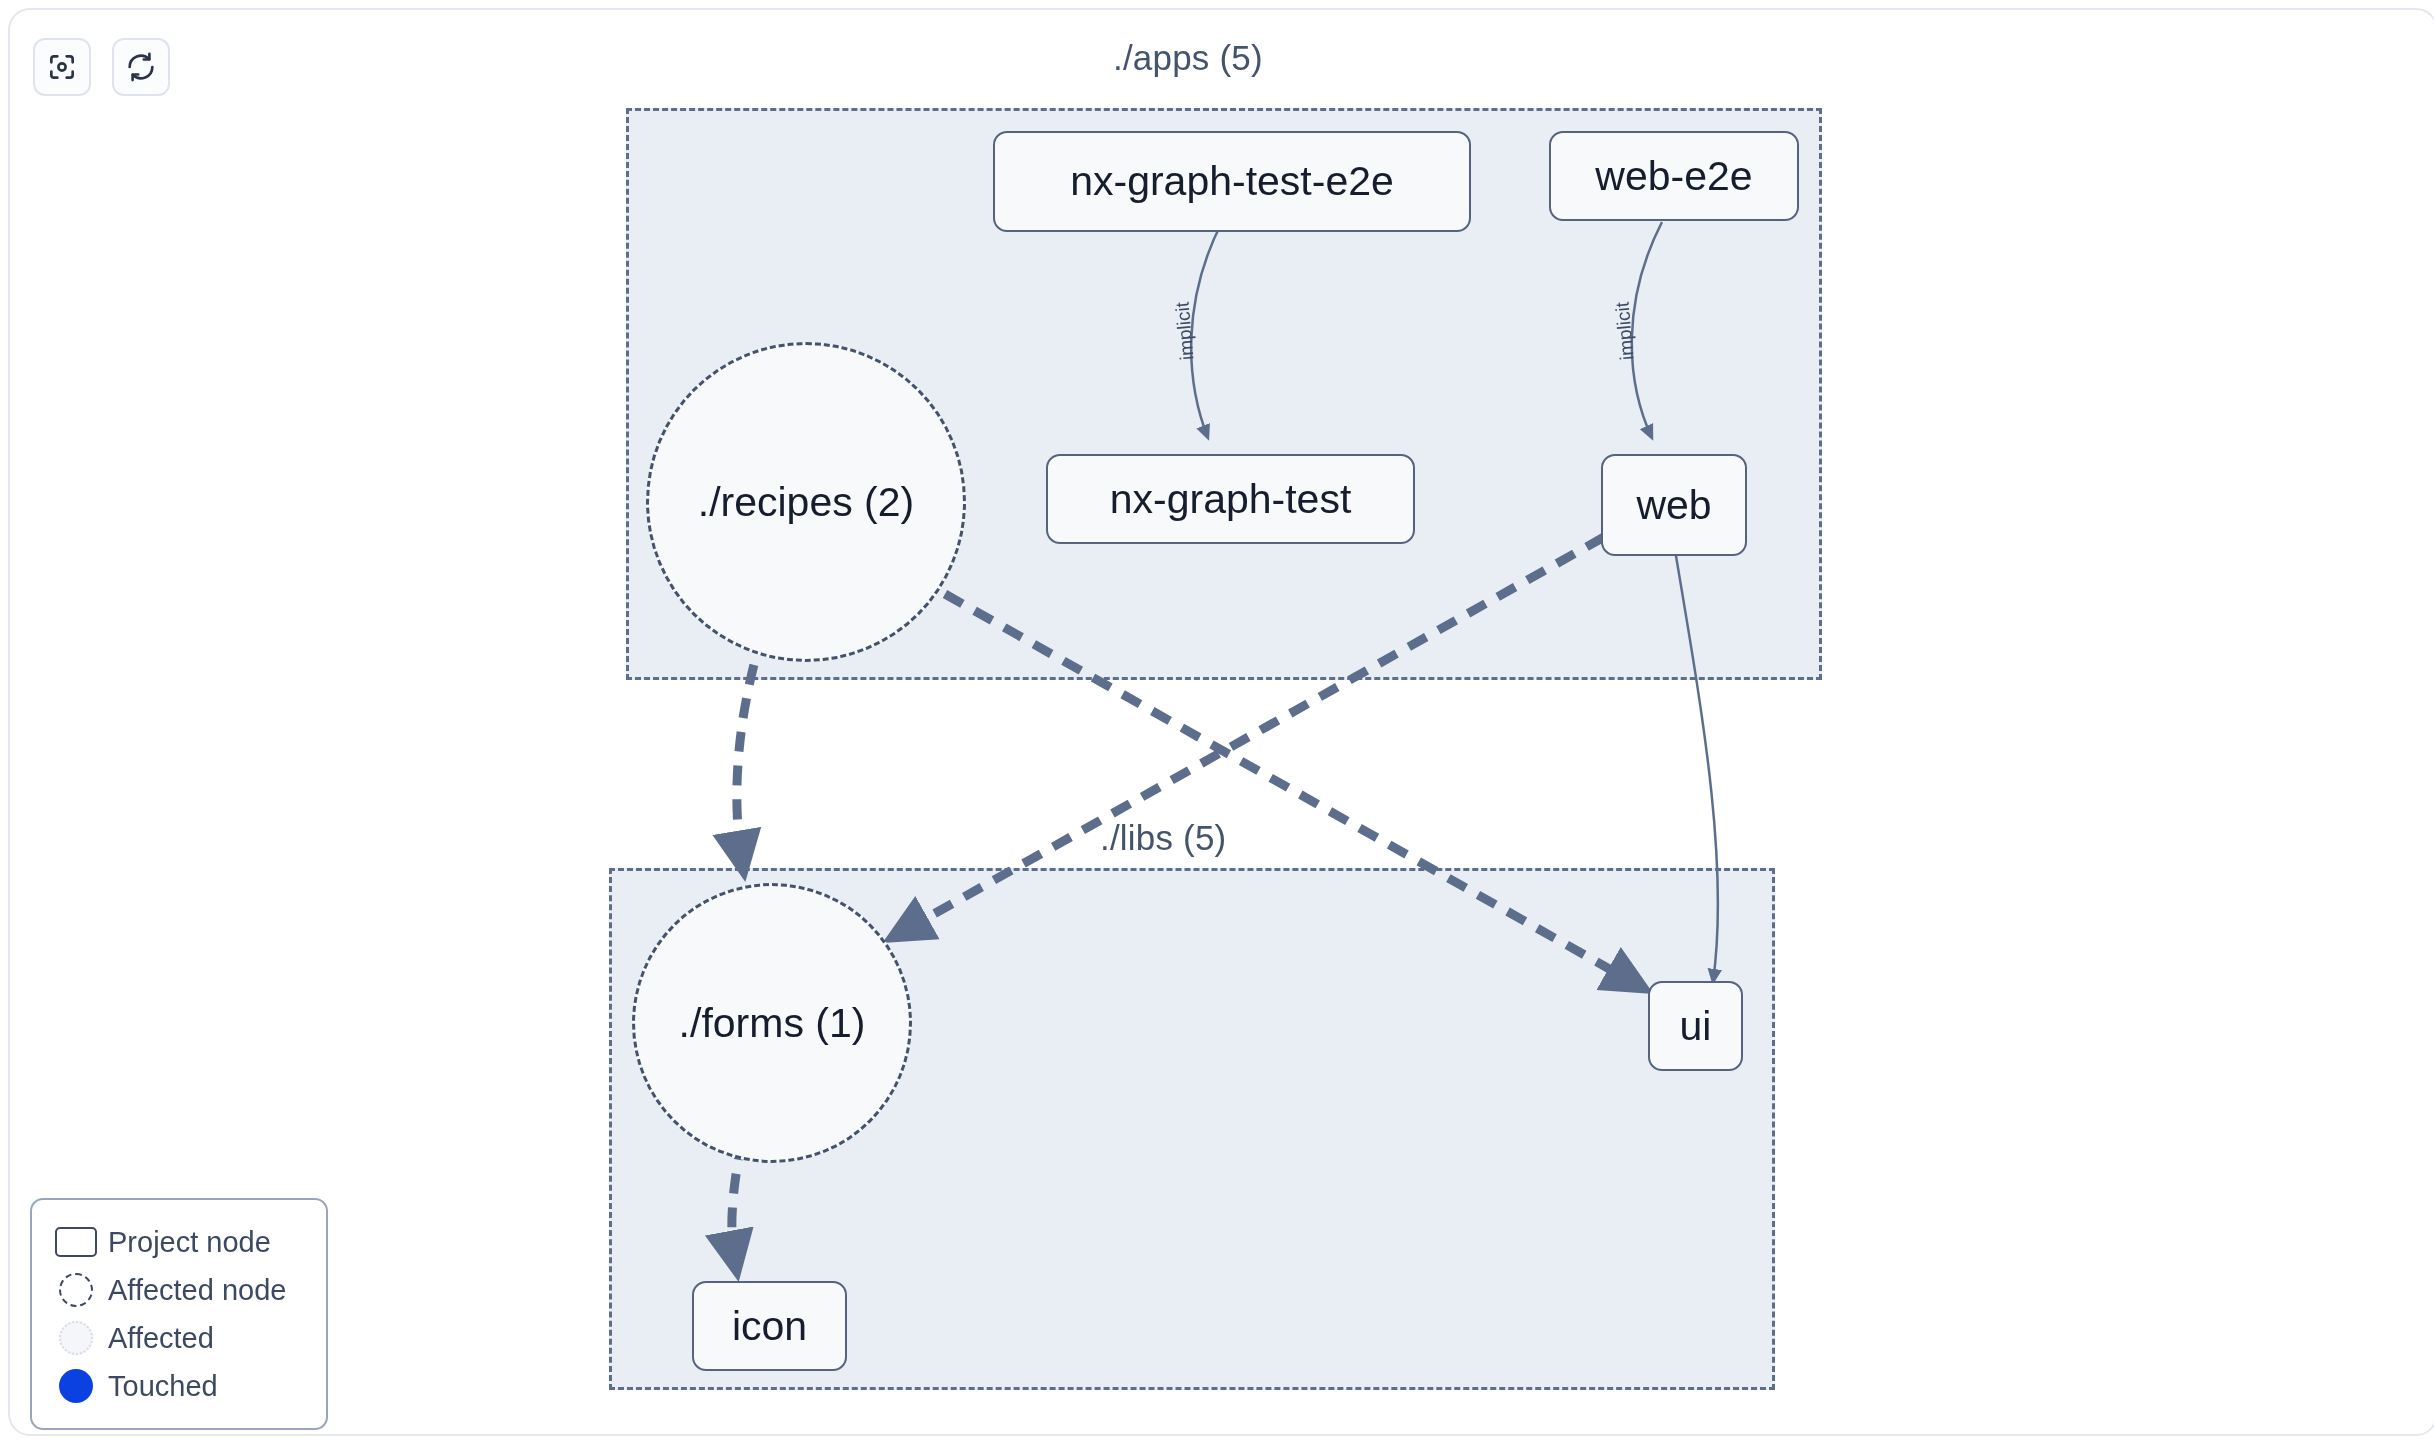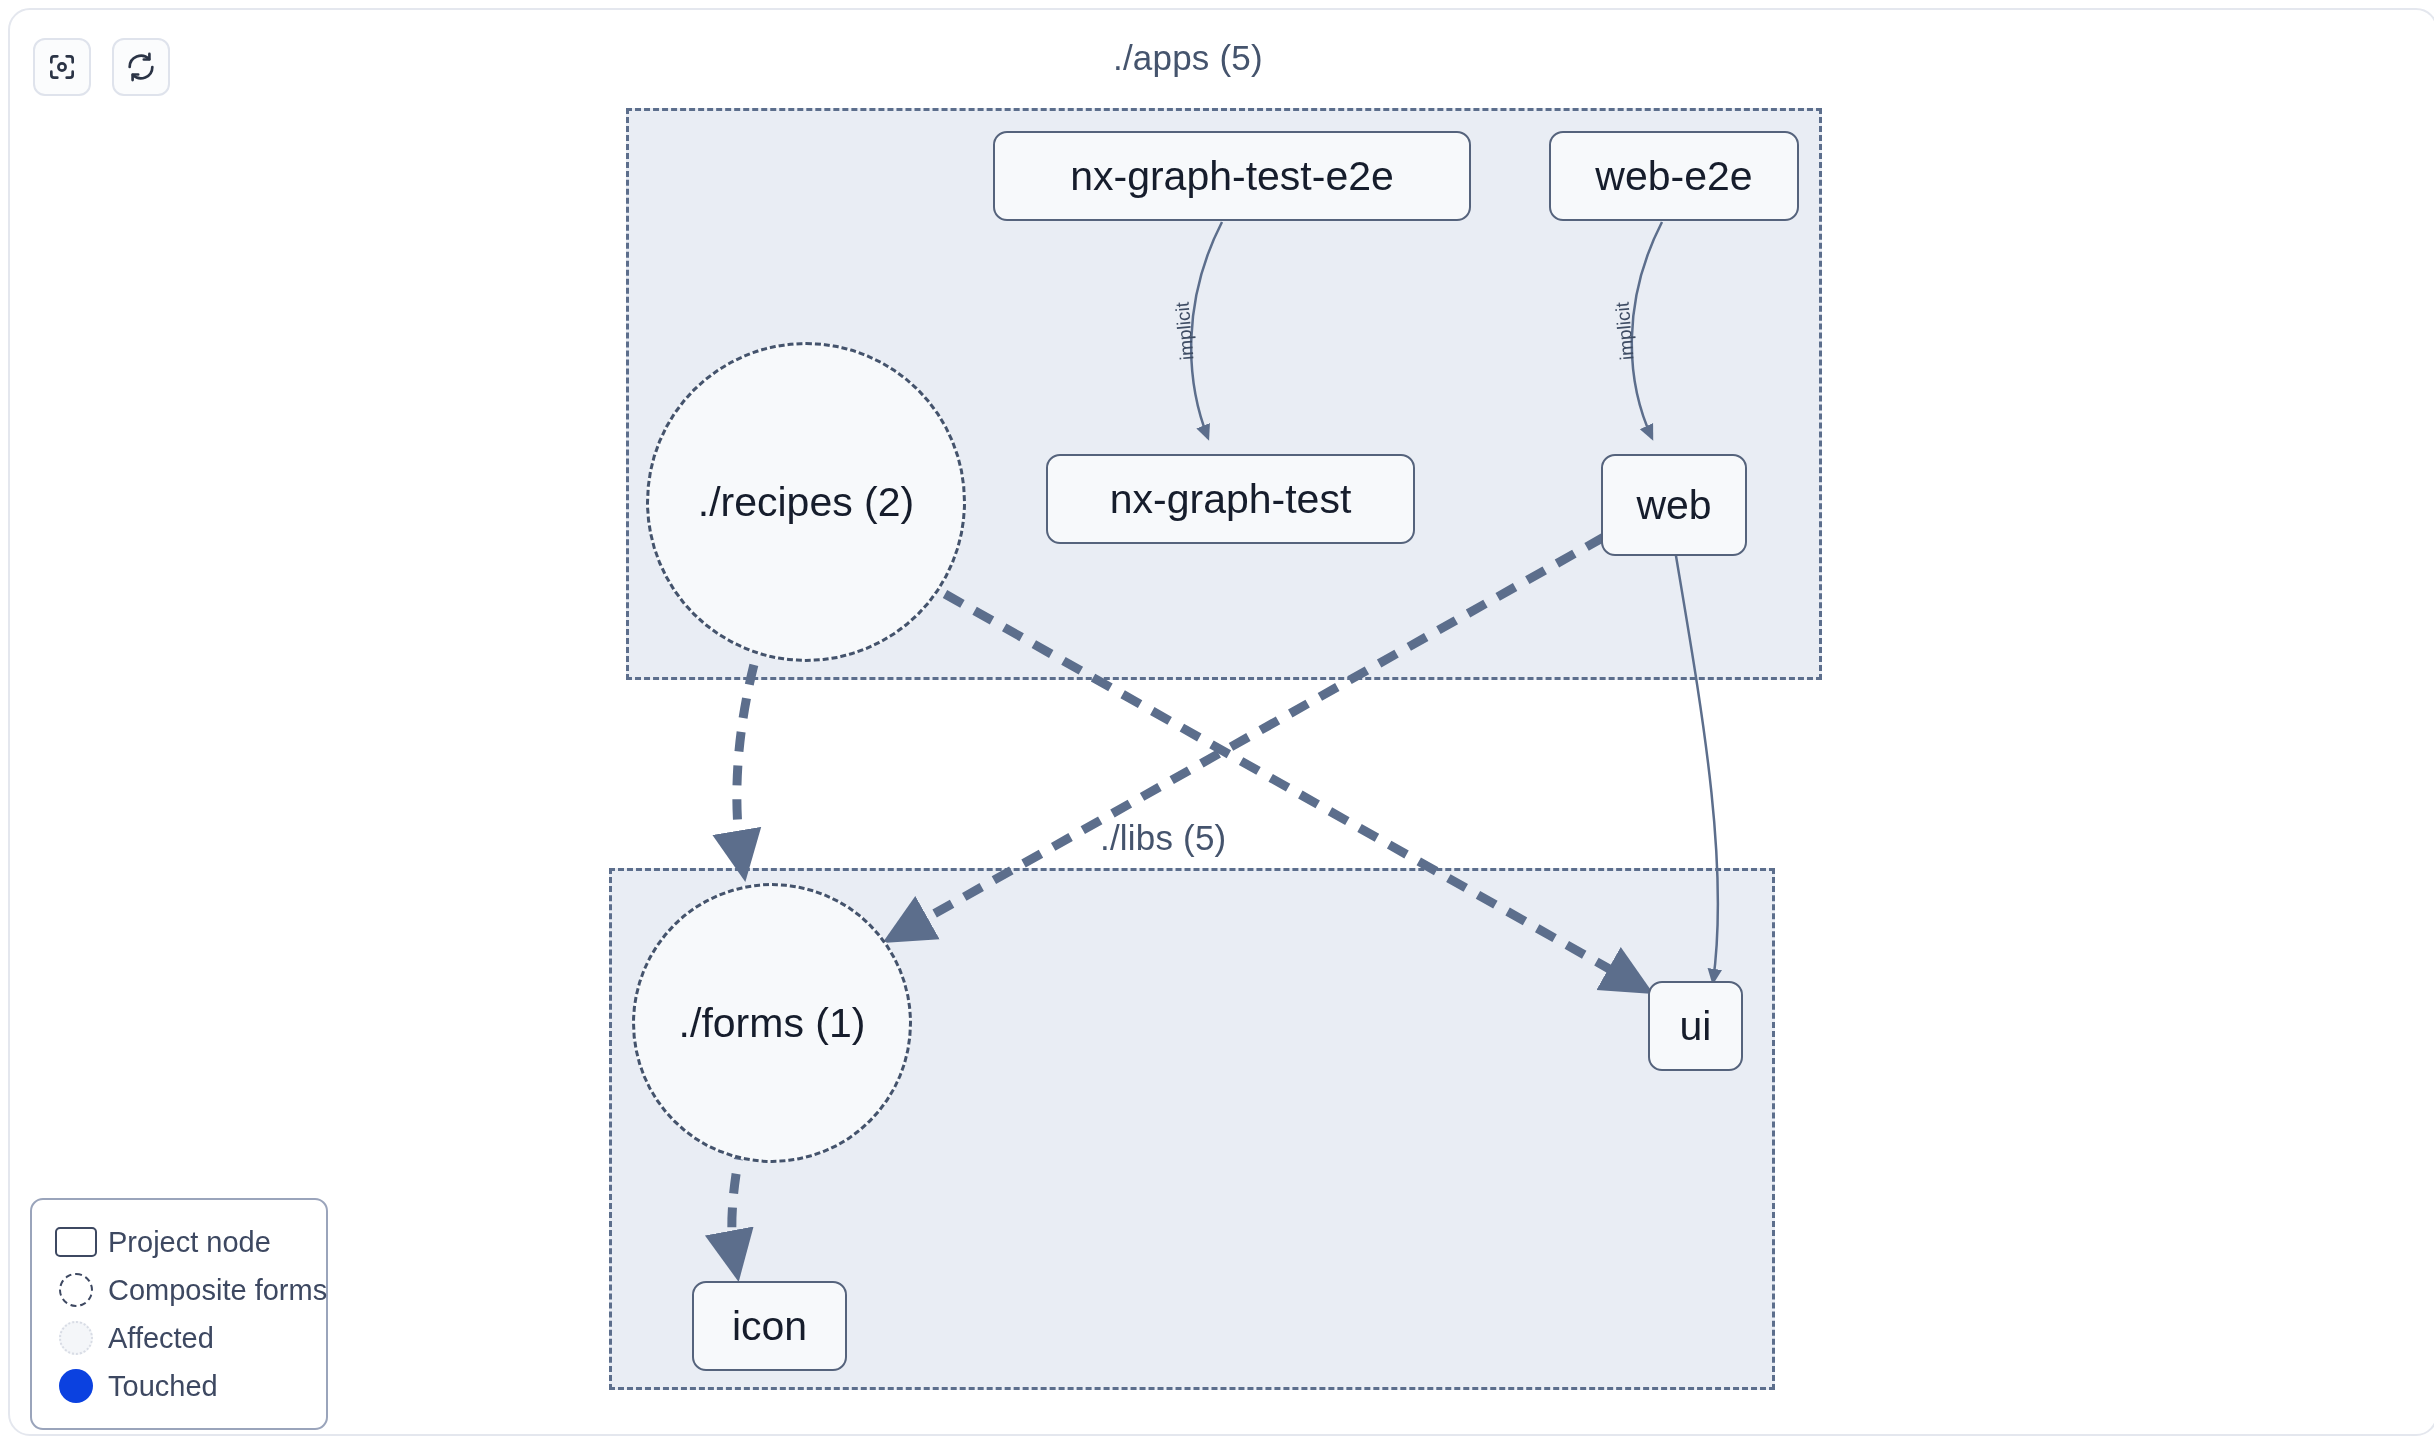--- a/index.html
+++ b/index.html
@@ -225,21 +225,21 @@
       <path d="M 945 594 L 1636 984" fill="none" stroke="#5c6e8c" stroke-width="9" stroke-dasharray="20 14" marker-end="url(#arrow-thick)"></path>
 
       <path d="M 1604 537 L 900 933" fill="none" stroke="#5c6e8c" stroke-width="9" stroke-dasharray="20 14" marker-end="url(#arrow-thick)"></path>
 
       <path d="M 742 1140 C 730 1200 730 1235 735 1262" fill="none" stroke="#5c6e8c" stroke-width="9" stroke-dasharray="20 14" marker-end="url(#arrow-thick)"></path>
     </svg>
 
     <div class="edge-label" style="left:1156px; top:320px; transform:rotate(-95deg);">implicit</div>
     <div class="edge-label" style="left:1596px; top:320px; transform:rotate(-95deg);">implicit</div>
 
-    <div class="pnode" style="left:993px; top:131px; width:478px; height:90px;">nx-graph-test-e2e</div>
+    <div class="pnode" style="left:993px; top:131px; width:478px; height:101px;">nx-graph-test-e2e</div>
 
     <div class="pnode" style="left:1549px; top:131px; width:250px; height:90px;">web-e2e</div>
 
     <div class="pnode" style="left:1046px; top:454px; width:369px; height:90px;">nx-graph-test</div>
 
     <div class="pnode" style="left:1601px; top:454px; width:146px; height:102px;">web</div>
 
     <div class="cnode" style="left:646px; top:342px; width:320px; height:320px;">./recipes (2)</div>
 
     <div class="cnode" style="left:632px; top:883px; width:280px; height:280px;">./forms (1)</div>
@@ -256,21 +256,21 @@
       <span class="swatch-wrap">
         <span class="sw-project"></span>
       </span>
       <span class="legend-label">Project node</span>
     </div>
 
     <div class="legend-row">
       <span class="swatch-wrap">
         <span class="sw-composite"></span>
       </span>
-      <span class="legend-label">Composite forms</span>
+      <span class="legend-label">Affected node</span>
     </div>
 
     <div class="legend-row">
       <span class="swatch-wrap">
         <span class="sw-affected"></span>
       </span>
       <span class="legend-label">Affected</span>
     </div>
 
     <div class="legend-row">

